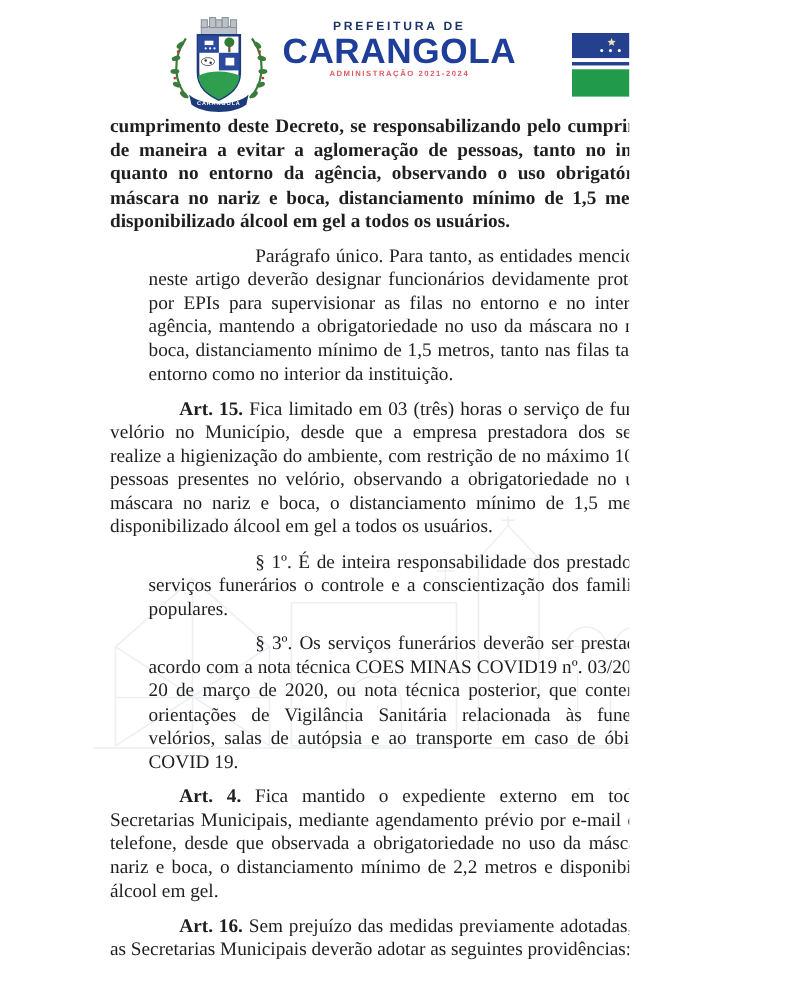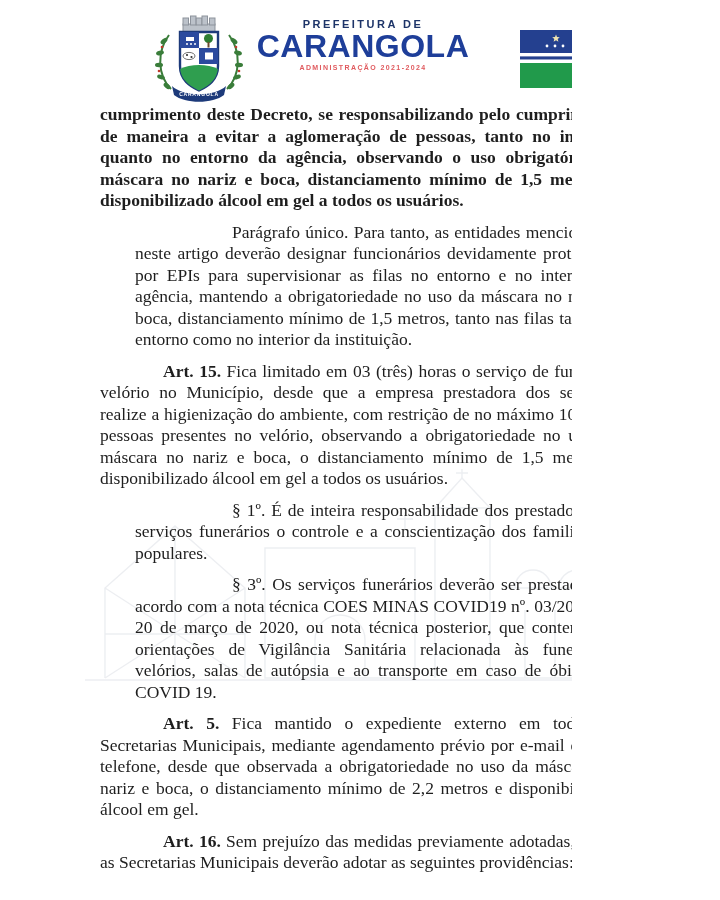--- a/index.html
+++ b/index.html
@@ -173,18 +173,18 @@
 
   <p class="para ind-lg"><span class="ptext">Parágrafo único. Para tanto, as entidades mencionadas neste artigo deverão designar funcionários devidamente protegidos por EPIs para supervisionar as filas no entorno e no interior da agência, mantendo a obrigatoriedade no uso da máscara no nariz e boca, distanciamento mínimo de 1,5 metros, tanto nas filas tanto no entorno como no interior da instituição.</span></p>
 
   <p class="para ind-sm"><b class="lead">Art. 15. </b><span class="ptext">Fica limitado em 03 (três) horas o serviço de funeral e velório no Município, desde que a empresa prestadora dos serviços realize a higienização do ambiente, com restrição de no máximo 10 (dez) pessoas presentes no velório, observando a obrigatoriedade no uso da máscara no nariz e boca, o distanciamento mínimo de 1,5 metros e disponibilizado álcool em gel a todos os usuários.</span></p>
 
   <p class="para ind-lg"><span class="ptext">§ 1º. É de inteira responsabilidade dos prestadores de serviços funerários o controle e a conscientização dos familiares e populares.</span></p>
 
 
   <p class="para ind-lg"><span class="ptext">§ 3º. Os serviços funerários deverão ser prestados de acordo com a nota técnica COES MINAS COVID19 nº. 03/2020, de 20 de março de 2020, ou nota técnica posterior, que contenha as orientações de Vigilância Sanitária relacionada às funerárias, velórios, salas de autópsia e ao transporte em caso de óbito por COVID 19.</span></p>
 
-  <p class="para ind-sm"><b class="lead">Art. 5. </b><span class="ptext">Fica mantido o expediente externo em todas as Secretarias Municipais, mediante agendamento prévio por e-mail ou por telefone, desde que observada a obrigatoriedade no uso da máscara no nariz e boca, o distanciamento mínimo de 2,2 metros e disponibilizado álcool em gel.</span></p>
+  <p class="para ind-sm"><b class="lead">Art. 4. </b><span class="ptext">Fica mantido o expediente externo em todas as Secretarias Municipais, mediante agendamento prévio por e-mail ou por telefone, desde que observada a obrigatoriedade no uso da máscara no nariz e boca, o distanciamento mínimo de 2,2 metros e disponibilizado álcool em gel.</span></p>
 
   <p class="para ind-sm"><b class="lead">Art. 16. </b><span class="ptext">Sem prejuízo das medidas previamente adotadas, todas as Secretarias Municipais deverão adotar as seguintes providências:</span></p>
 
 </main>
 </div>
 
 </body></html>

